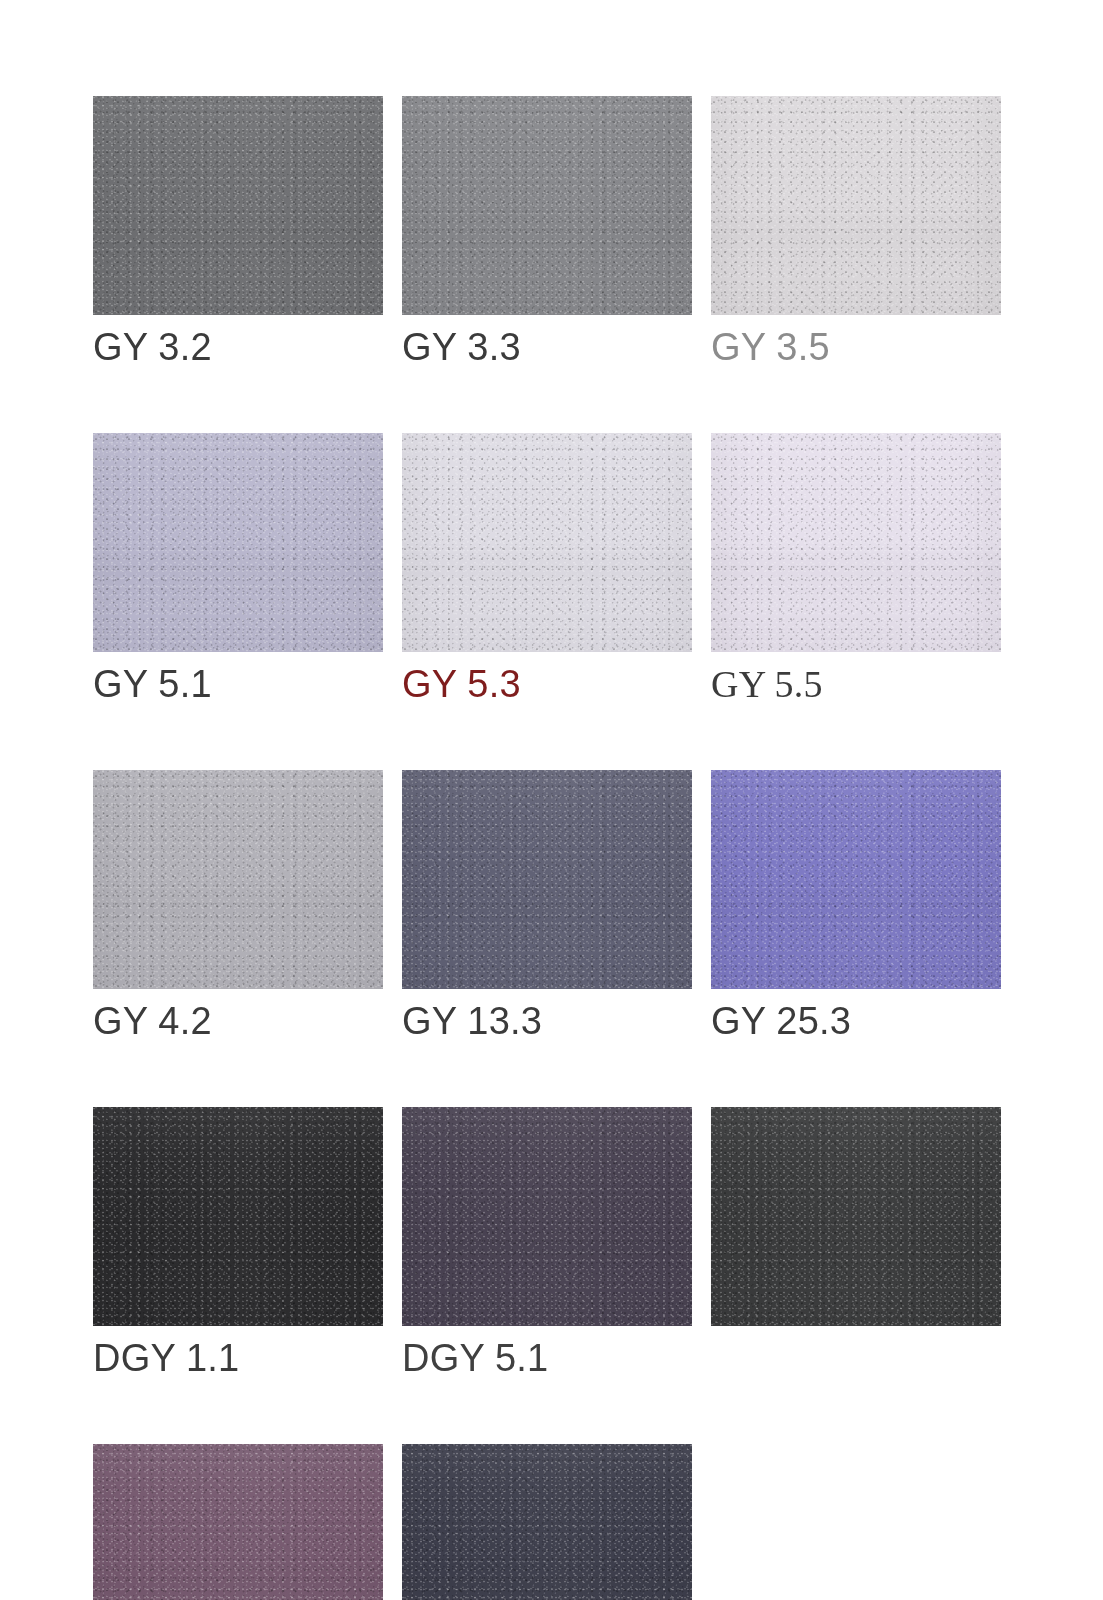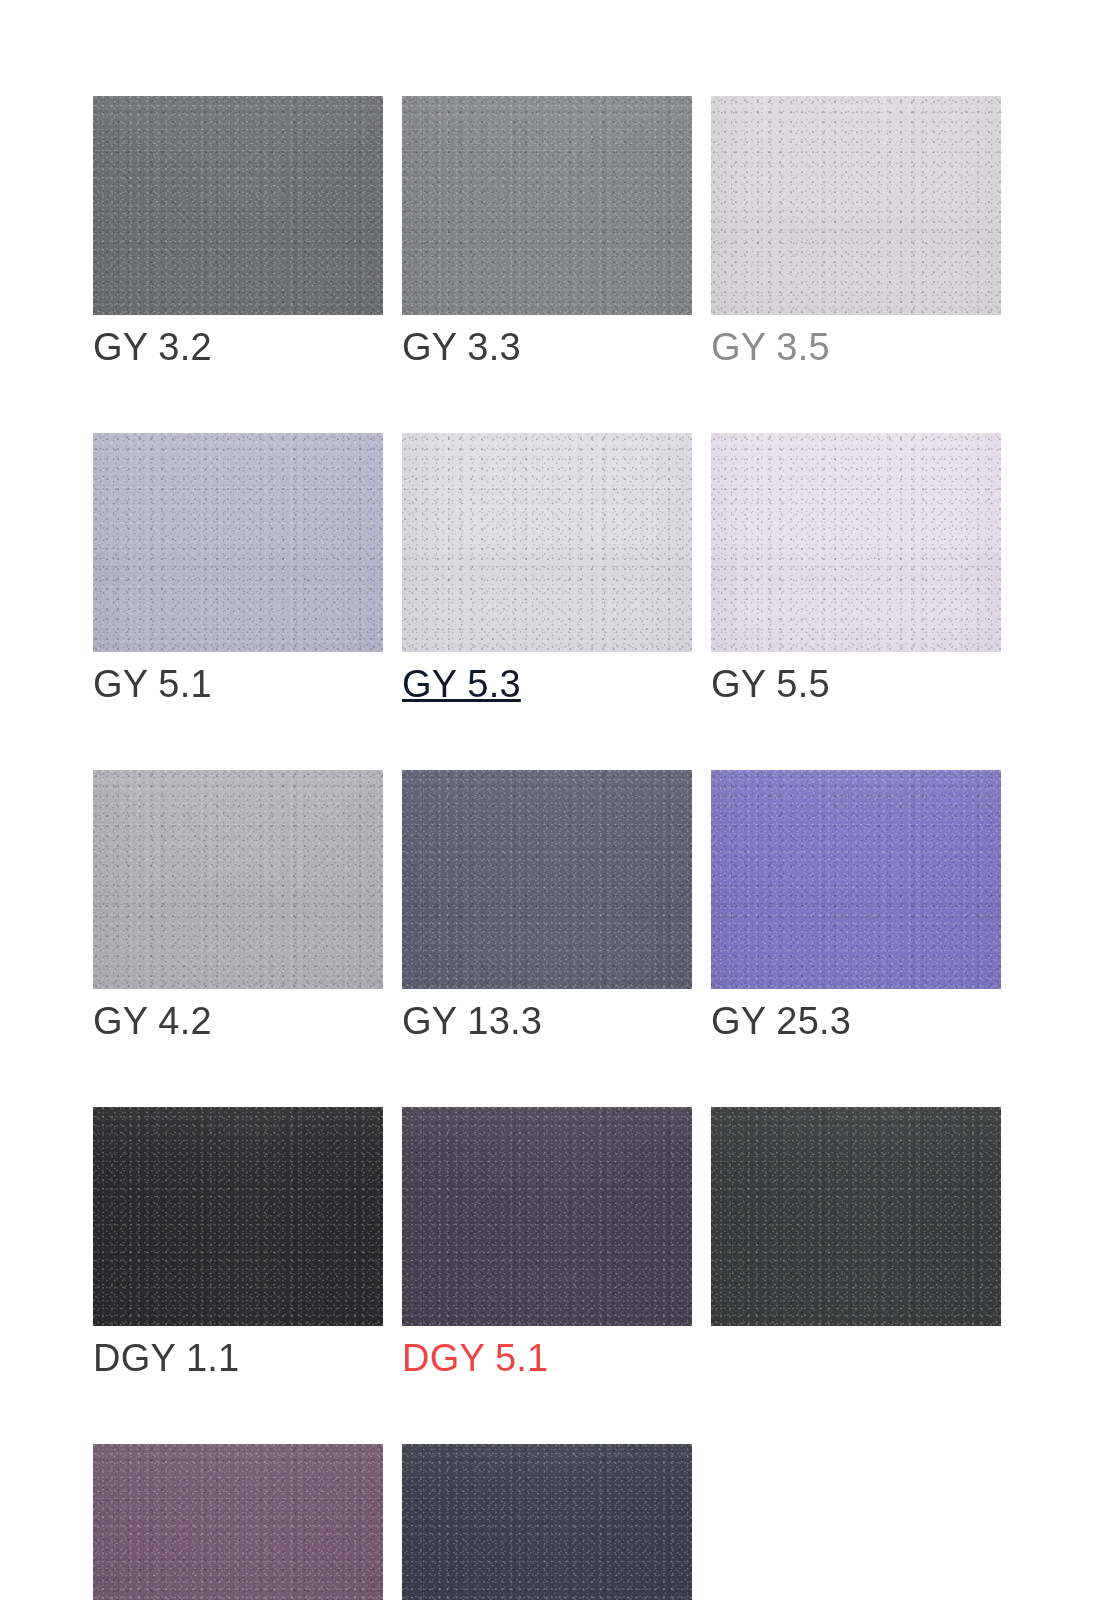--- a/index.html
+++ b/index.html
@@ -119,45 +119,45 @@
       <div class="swatch-cell">
         <div class="swatch-chip" style="background-color: rgb(220, 217, 220);"></div>
         <div class="swatch-label" style="color: rgb(140, 140, 140);">GY 3.5</div>
       </div>
       <div class="swatch-cell">
         <div class="swatch-chip" style="background-color: rgb(185, 183, 206);"></div>
         <div class="swatch-label" style="color: rgb(59, 59, 59);">GY 5.1</div>
       </div>
       <div class="swatch-cell">
         <div class="swatch-chip" style="background-color: rgb(222, 220, 228);"></div>
-        <div class="swatch-label" style="color: #0f172a; text-decoration: underline;">GY 5.3</div>
+        <div class="swatch-label" style="color: #7f1d1d;">GY 5.3</div>
       </div>
       <div class="swatch-cell">
         <div class="swatch-chip" style="background-color: rgb(230, 224, 236);"></div>
-        <div class="swatch-label" style="color: rgb(59, 59, 59);">GY 5.5</div>
+        <div class="swatch-label" style="color: rgb(59, 59, 59); font-family: Liberation Serif, serif;">GY 5.5</div>
       </div>
       <div class="swatch-cell">
         <div class="swatch-chip" style="background-color: rgb(178, 177, 184);"></div>
         <div class="swatch-label" style="color: rgb(59, 59, 59);">GY 4.2</div>
       </div>
       <div class="swatch-cell">
         <div class="swatch-chip" style="background-color: rgb(95, 96, 116);"></div>
         <div class="swatch-label" style="color: rgb(59, 59, 59);">GY 13.3</div>
       </div>
       <div class="swatch-cell">
         <div class="swatch-chip" style="background-color: rgb(125, 121, 196);"></div>
         <div class="swatch-label" style="color: rgb(59, 59, 59);">GY 25.3</div>
       </div>
       <div class="swatch-cell">
         <div class="swatch-chip" style="background-color: rgb(43, 43, 45);"></div>
         <div class="swatch-label" style="color: rgb(59, 59, 59);">DGY 1.1</div>
       </div>
       <div class="swatch-cell">
         <div class="swatch-chip" style="background-color: rgb(73, 66, 82);"></div>
-        <div class="swatch-label" style="color: #ef4444;">DGY 5.1</div>
+        <div class="swatch-label" style="color: #404040;">DGY 5.1</div>
       </div>
       <div class="swatch-cell">
         <div class="swatch-chip" style="background-color: rgb(58, 59, 60);"></div>
       </div>
       <div class="swatch-cell">
         <div class="swatch-chip" style="background-color: rgb(118, 89, 111);"></div>
       </div>
       <div class="swatch-cell">
         <div class="swatch-chip" style="background-color: rgb(61, 62, 76);"></div>
       </div>

